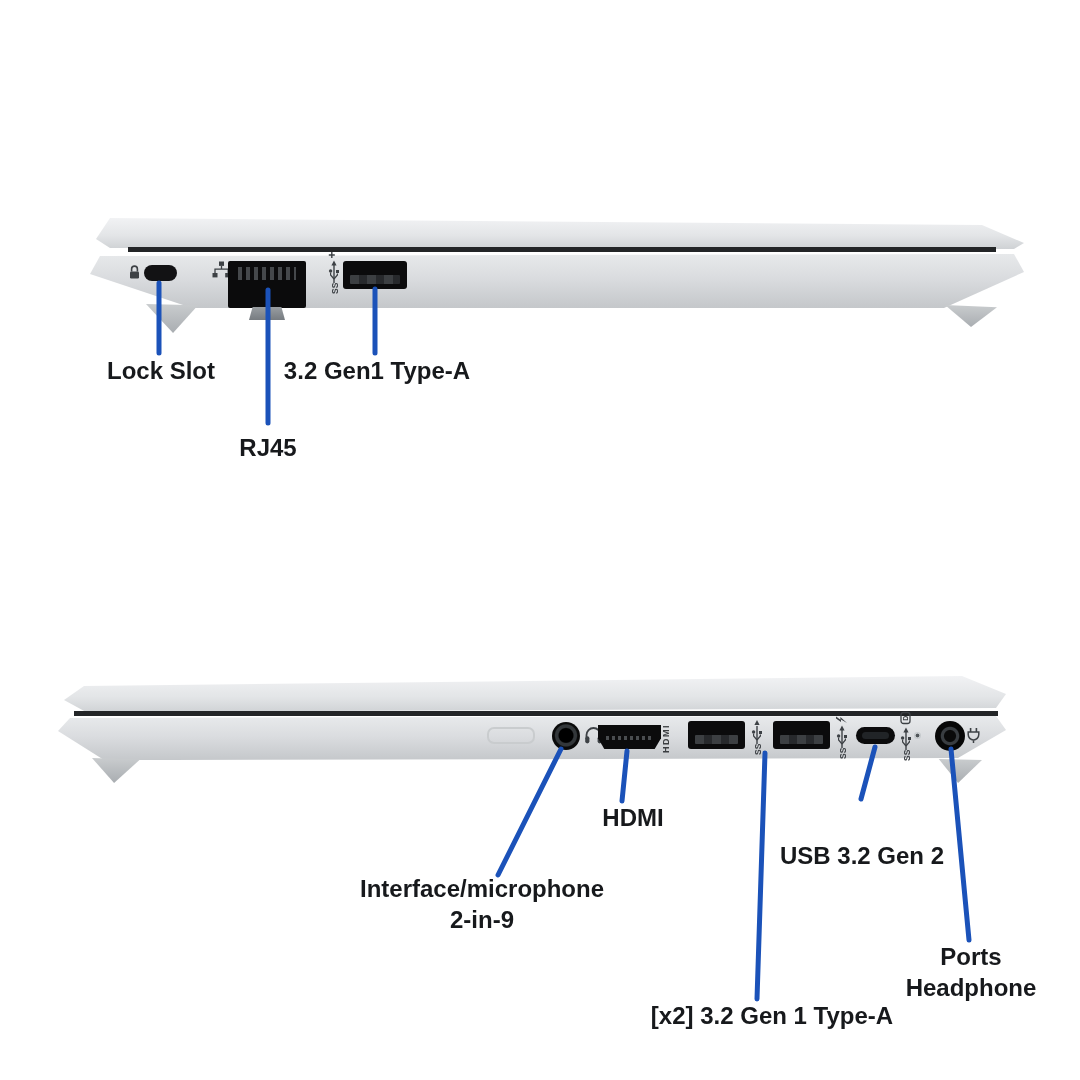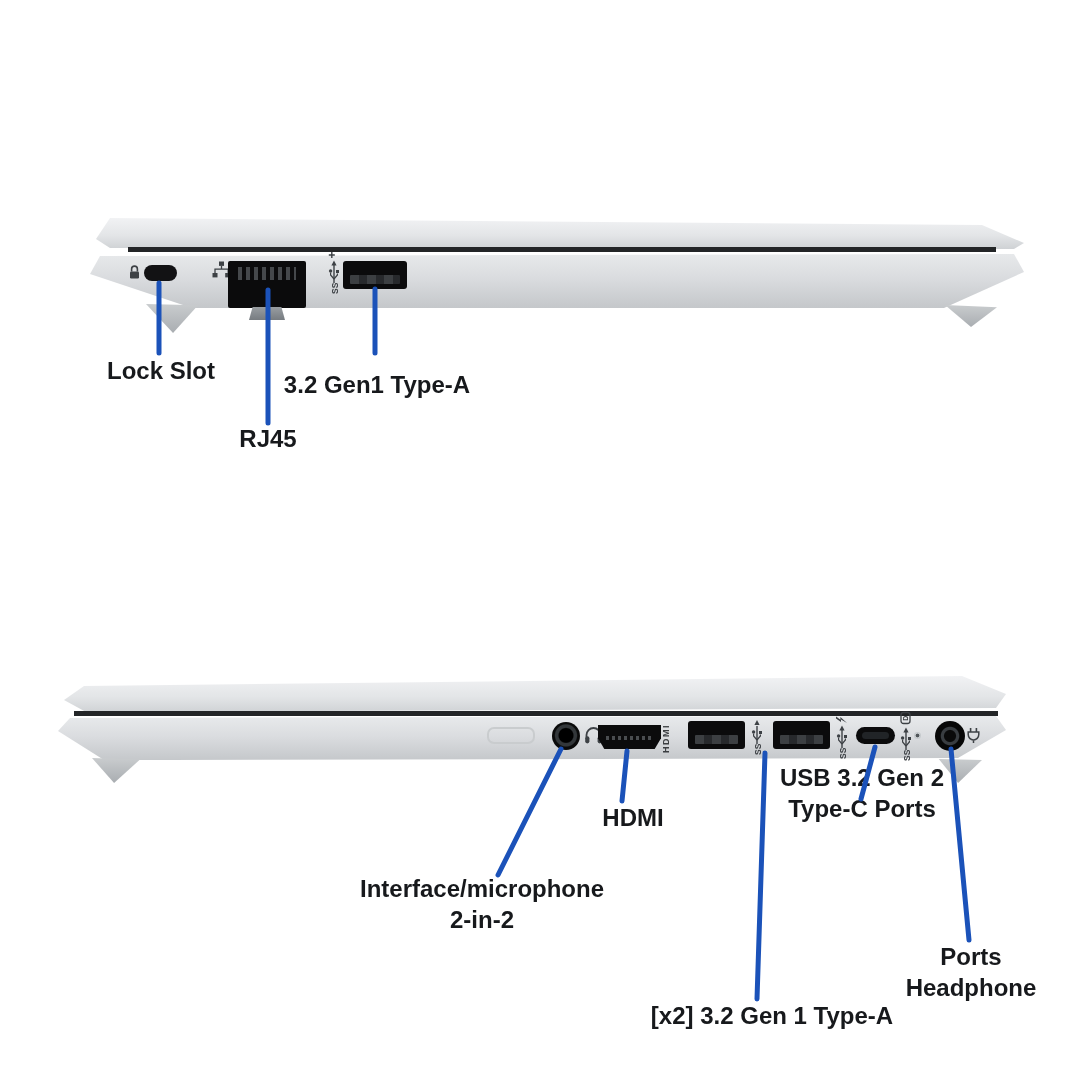--- a/index.html
+++ b/index.html
@@ -77,22 +77,22 @@
         <path d="M15 7l4 3.4h1.6" stroke="#3d4145" stroke-width="1.2" fill="none"></path>
         <rect x="21" y="9" width="3" height="3" fill="#3d4145"></rect>
         <path d="M39 1.8v6M36 4.8h6" stroke="#3d4145" stroke-width="1.4" fill="none"></path>
       </svg>
     </div>
     <div class="port" style="left:343px;top:261px;width:64px;height:28px;border-radius:3px;">
       <div class="tongue"></div>
     </div>
 
     <div class="label" style="left:161px;top:355px;">Lock Slot</div>
-    <div class="label" style="left:377px;top:369px;">3.2 Gen1 Type-A</div>
-    <div class="label" style="left:268px;top:423px;">RJ45</div>
+    <div class="label" style="left:377px;top:355px;">3.2 Gen1 Type-A</div>
+    <div class="label" style="left:268px;top:432px;">RJ45</div>
   </div>
 
   <div>
     <div class="slab lid-grad" style="left:62px;top:676px;width:944px;height:38px;
                 clip-path:polygon(22px 10px,900px 0px,944px 18px,934px 32px,24px 36px,2px 24px);"></div>
     <div class="seam" style="left:74px;top:711px;width:924px;height:5px;"></div>
     <div class="slab base-grad" style="left:58px;top:716px;width:948px;height:46px;
                 clip-path:polygon(12px 2px,938px 0px,948px 14px,900px 42px,112px 44px,46px 44px,0px 15px);"></div>
     <div class="foot" style="left:92px;top:758px;width:48px;height:25px;clip-path:polygon(0 0,100% 6%,46% 100%);"></div>
     <div class="foot" style="left:936px;top:759px;width:46px;height:24px;clip-path:polygon(6% 0,100% 4%,48% 100%);"></div>
@@ -165,27 +165,26 @@
     <div class="barrel" style="left:935px;top:721px;"></div>
     <div class="vicon" style="left:965px;top:727px;width:17px;height:17px;">
       <svg width="17" height="17" viewBox="0 0 17 17">
         <path d="M5.6 1v4M11.4 1v4" stroke="#3d4145" stroke-width="1.6" fill="none"></path>
         <path d="M3.2 5h10.6v2.6a5.3 5.3 0 0 1-10.6 0z" fill="none" stroke="#3d4145" stroke-width="1.5"></path>
         <path d="M8.5 13.4v2.6" stroke="#3d4145" stroke-width="1.5" fill="none"></path>
       </svg>
     </div>
 
     <div class="label" style="left:633px;top:802px;">HDMI</div>
-    <div class="label" style="left:862px;top:762px;">
+    <div class="label" style="left:862px;top:840px;">
       <div>USB 3.2 Gen 2</div>
-      <div>Type-C Ports</div>
     </div>
     <div class="label" style="left:482px;top:873px;">
       <div>Interface/microphone</div>
-      <div>2-in-2</div>
+      <div>2-in-9</div>
     </div>
     <div class="label" style="left:971px;top:941px;">
       <div>Ports</div>
       <div>Headphone</div>
     </div>
     <div class="label" style="left:772px;top:1000px;">[x2] 3.2 Gen 1 Type-A</div>
   </div>
 
   <svg class="lines" width="1080" height="1080" viewBox="0 0 1080 1080">
     <line x1="159" y1="283" x2="159" y2="353" stroke-width="5" stroke-linecap="round" stroke="#1b52b9"></line>

